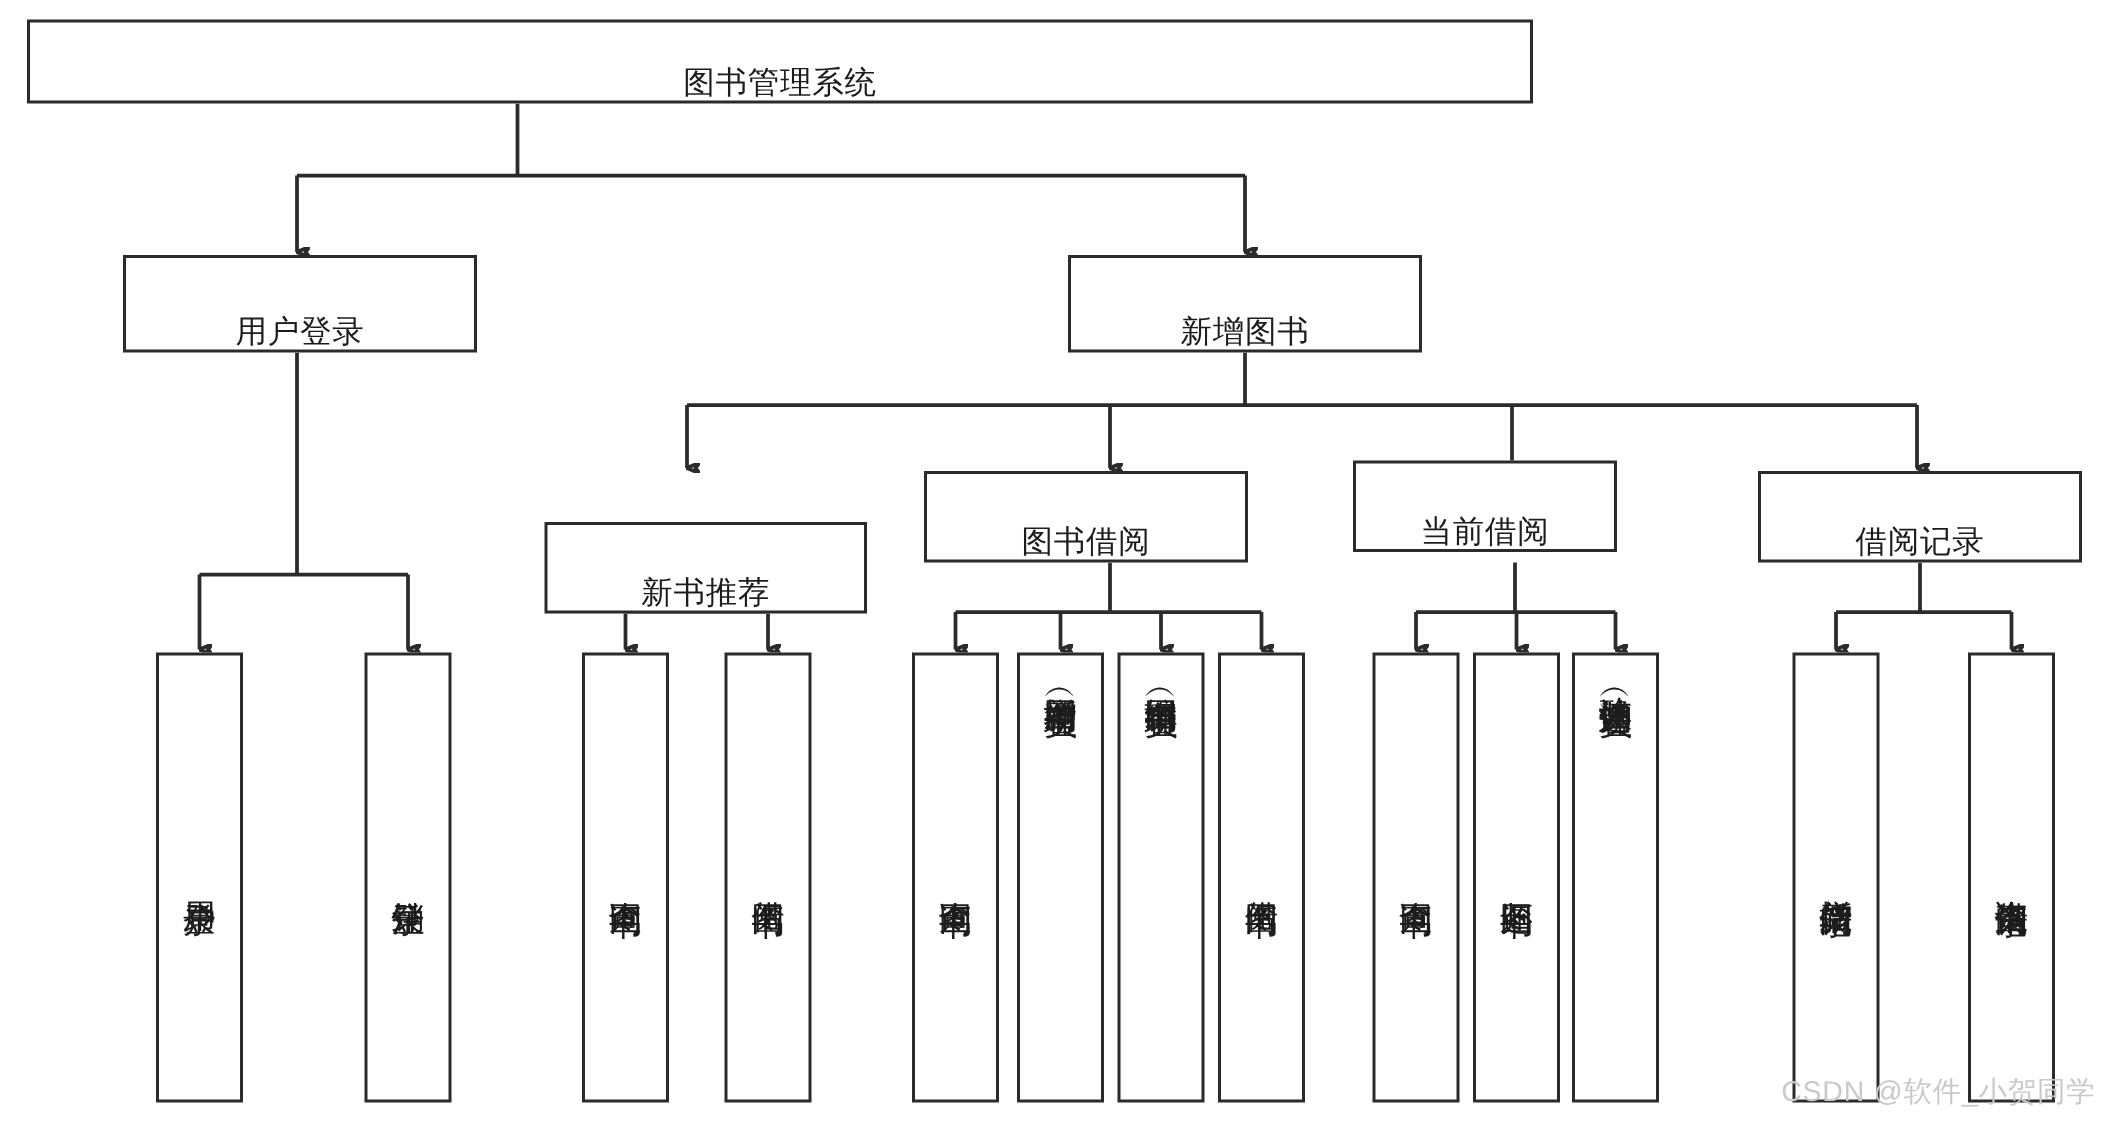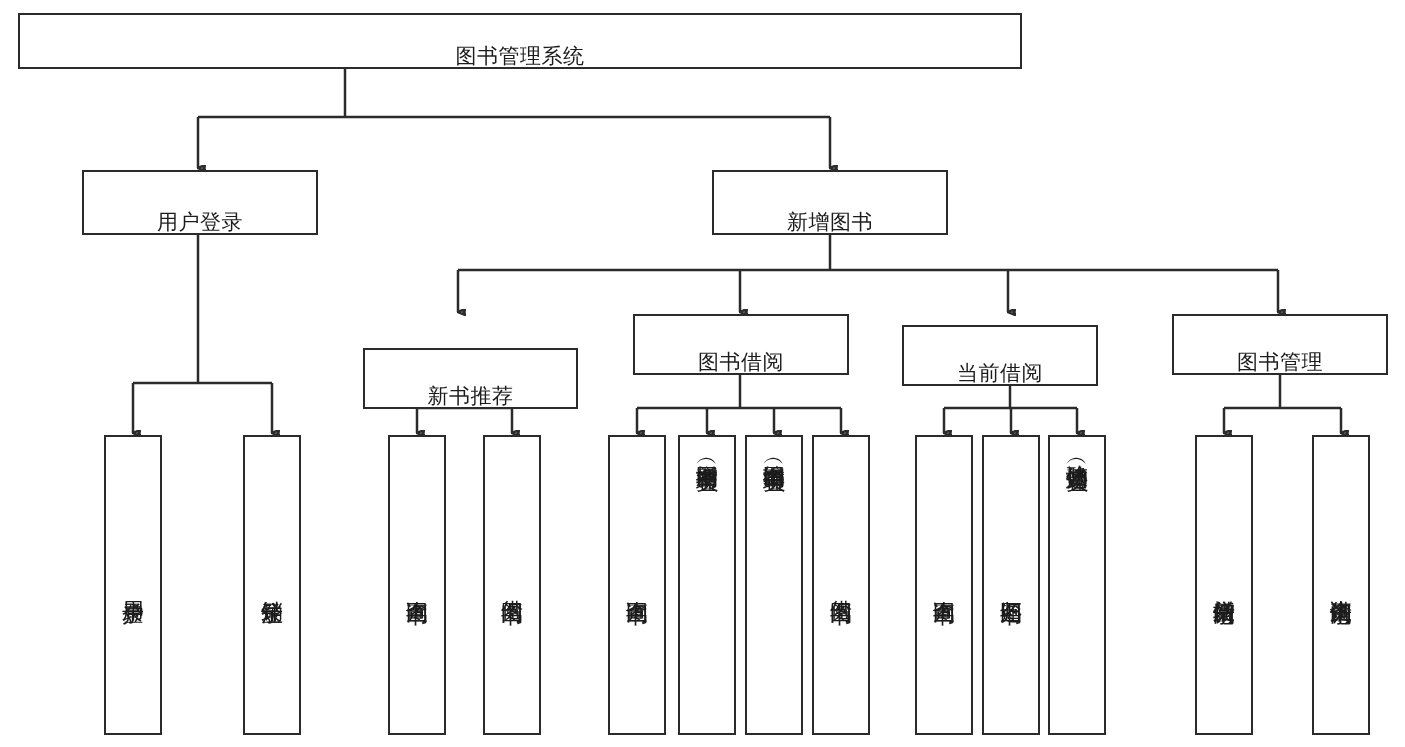--- a/index.html
+++ b/index.html
@@ -137,28 +137,28 @@
       </div>
       <div class="node-box level-2" style="left: 82px; top: 170px; width: 236px; height: 65px;">
         <span class="node-label-h">用户登录</span>
       </div>
       <div class="node-box level-2" style="left: 712px; top: 170px; width: 236px; height: 65px;">
         <span class="node-label-h">新增图书</span>
       </div>
       <div class="node-box level-3" style="left: 363px; top: 314px; width: 215px; height: 61px; margin-top: 34px;">
         <span class="node-label-h">新书推荐</span>
       </div>
-      <div class="node-box level-3" style="left: 633px; top: 314px; width: 216px; height: 61px;">
+      <div class="node-box level-3" style="left: 616px; top: 314px; width: 216px; height: 61px;">
         <span class="node-label-h">图书借阅</span>
       </div>
-      <div class="node-box level-3" style="left: 902px; top: 325px; width: 196px; height: 61px;">
+      <div class="node-box level-3" style="left: 902px; top: 307px; width: 176px; height: 61px;">
         <span class="node-label-h">当前借阅</span>
       </div>
       <div class="node-box level-3" style="left: 1172px; top: 314px; width: 216px; height: 61px;">
-        <span class="node-label-h">图书管理</span>
+        <span class="node-label-h">借阅记录</span>
       </div>
       <div class="node-box leaf centered" style="left: 104px; top: 435px; width: 58px; height: 300px;">
         <span class="node-label-v">用户登录</span>
       </div>
       <div class="node-box leaf centered" style="left: 243px; top: 435px; width: 58px; height: 300px;">
         <span class="node-label-v">注销登录</span>
       </div>
       <div class="node-box leaf centered" style="left: 388px; top: 435px; width: 58px; height: 300px;">
         <span class="node-label-v">查询图书</span>
       </div>
@@ -187,13 +187,14 @@
         <span class="node-label-v">确认归还（管理员）</span>
       </div>
       <div class="node-box leaf centered" style="left: 1195px; top: 435px; width: 58px; height: 300px;">
         <span class="node-label-v">新增借阅记录</span>
       </div>
       <div class="node-box leaf centered" style="left: 1312px; top: 435px; width: 58px; height: 300px;">
         <span class="node-label-v">查询借阅记录</span>
       </div>
     </div>
 
+  <div class="watermark">CSDN @软件_小贺同学</div>
 </div>
 
 </body></html>

